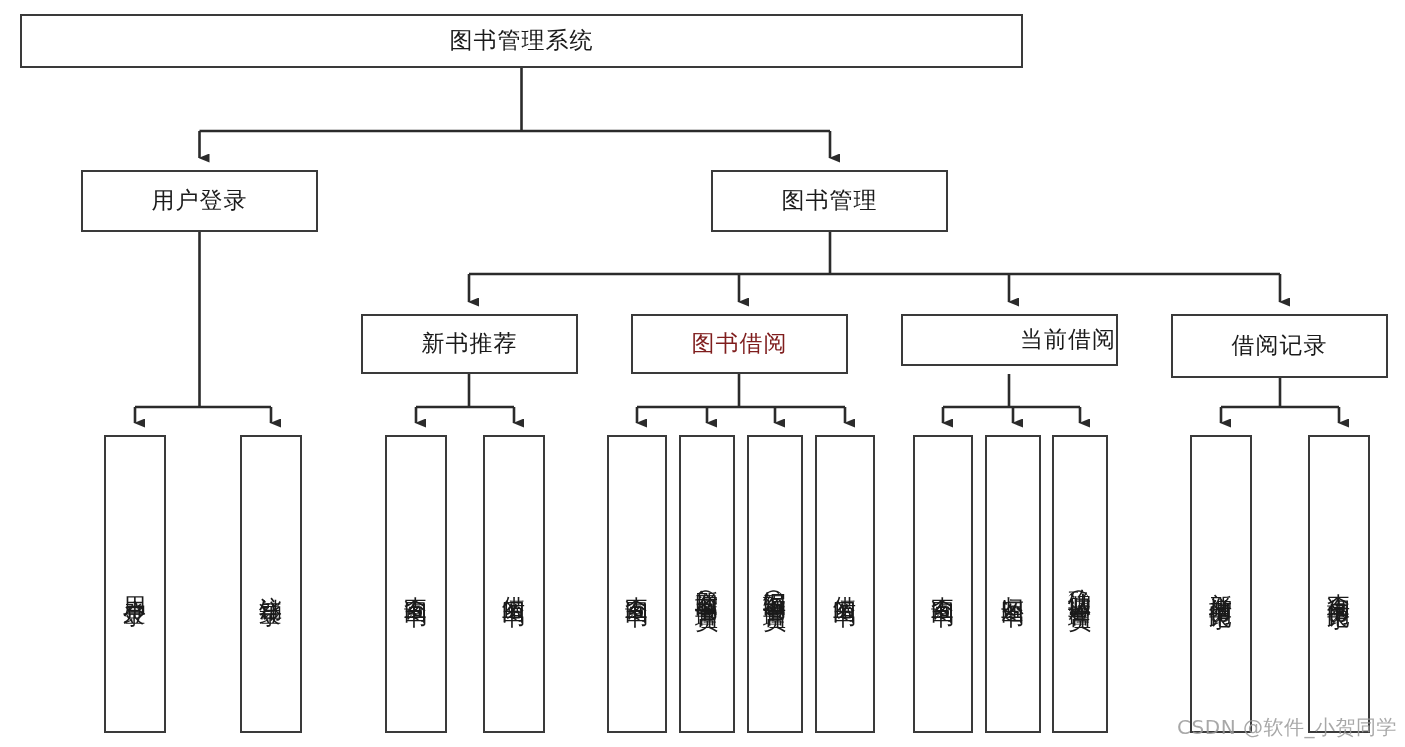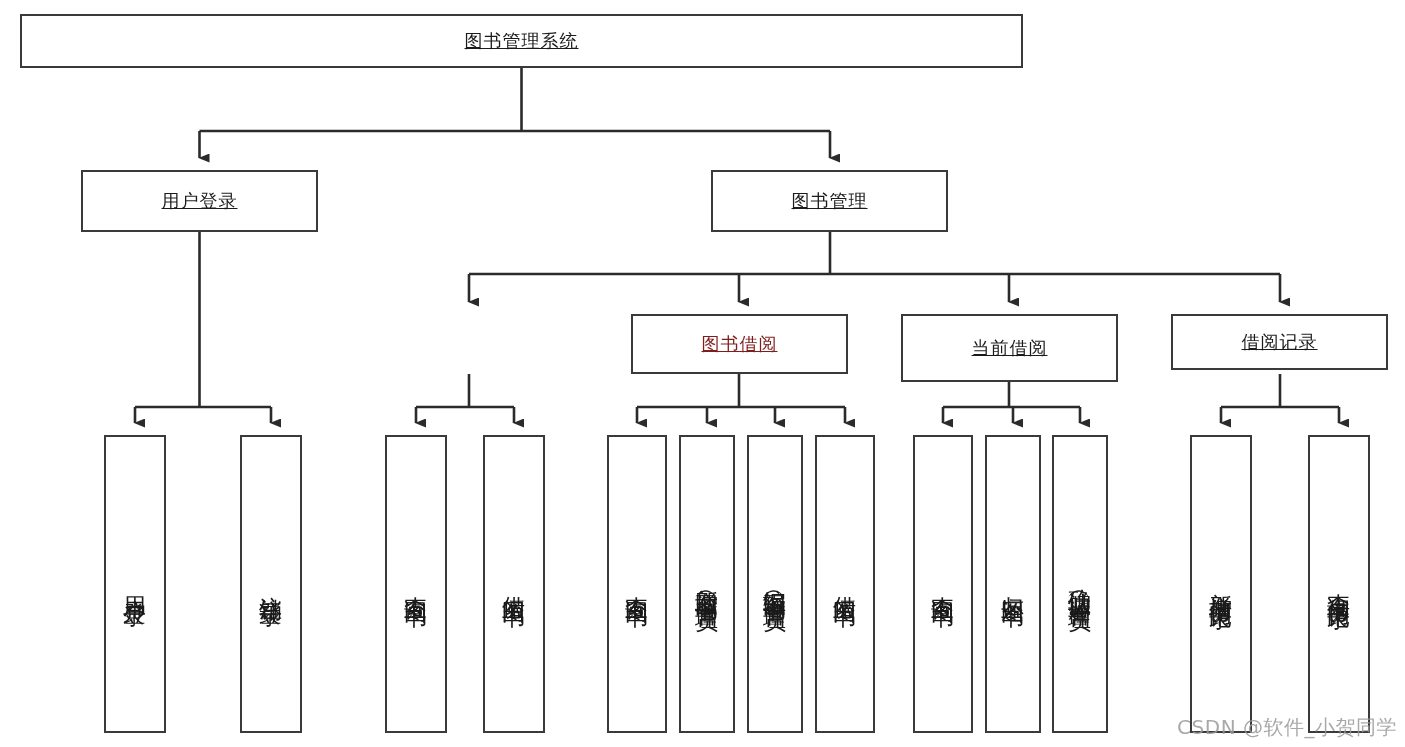--- a/index.html
+++ b/index.html
@@ -30,25 +30,24 @@
     position: absolute;
     box-sizing: border-box;
     background: #ffffff;
     border: 2.5px solid #3a3a3a;
     display: flex;
     align-items: center;
     justify-content: center;
     color: #1a1a1a;
   }
   .node-h .label {
-    font-size: 18px;
+    font-size: 23px;
     line-height: 1.1;
     letter-spacing: 1px;
     white-space: nowrap;
-    text-decoration: underline;
   }
   .node-v {
     align-items: center;
     justify-content: center;
   }
   .node-v .label {
     writing-mode: vertical-rl;
     text-orientation: upright;
     font-size: 23px;
     line-height: 1.22;
@@ -125,27 +124,30 @@
     <span class="label">图书管理系统</span>
   </div>
 
   <div class="node node-h" style="left: 81px; top: 170px; width: 237px; height: 62px; border-color: rgb(58, 58, 58); background: rgb(255, 255, 255); color: rgb(26, 26, 26);">
     <span class="label">用户登录</span>
   </div>
   <div class="node node-h" style="left: 711px; top: 170px; width: 237px; height: 62px; border-color: rgb(58, 58, 58); background: rgb(255, 255, 255); color: rgb(26, 26, 26);">
     <span class="label">图书管理</span>
   </div>
 
+  <div class="node node-h" style="left: 361px; top: 314px; width: 217px; height: 60px; border-color: rgb(58, 58, 58); background: rgb(255, 255, 255); color: rgb(26, 26, 26);">
+    <span class="label">新书推荐</span>
+  </div>
   <div class="node node-h" style="left: 631px; top: 314px; width: 217px; height: 60px; border-color: rgb(58, 58, 58); background: rgb(255, 255, 255); color: #7f1d1d;">
     <span class="label">图书借阅</span>
   </div>
-  <div class="node node-h" style="left: 901px; top: 314px; width: 217px; height: 68px; border-color: rgb(58, 58, 58); background: rgb(255, 255, 255); color: rgb(26, 26, 26);">
+  <div class="node node-h" style="left: 901px; top: 314px; width: 217px; height: 52px; border-color: rgb(58, 58, 58); background: rgb(255, 255, 255); color: rgb(26, 26, 26); justify-content: flex-end;">
     <span class="label">当前借阅</span>
   </div>
-  <div class="node node-h" style="left: 1171px; top: 314px; width: 217px; height: 56px; border-color: rgb(58, 58, 58); background: rgb(255, 255, 255); color: rgb(26, 26, 26);">
+  <div class="node node-h" style="left: 1171px; top: 314px; width: 217px; height: 64px; border-color: rgb(58, 58, 58); background: rgb(255, 255, 255); color: rgb(26, 26, 26);">
     <span class="label">借阅记录</span>
   </div>
 
   <div class="node node-v" style="left: 104px; top: 435px; width: 62px; height: 298px; border-color: rgb(58, 58, 58); background: rgb(255, 255, 255); color: rgb(26, 26, 26);">
     <span class="label">用户登录</span>
   </div>
   <div class="node node-v" style="left: 240px; top: 435px; width: 62px; height: 298px; border-color: rgb(58, 58, 58); background: rgb(255, 255, 255); color: rgb(26, 26, 26);">
     <span class="label">注销登录</span>
   </div>
   <div class="node node-v" style="left: 385px; top: 435px; width: 62px; height: 298px; border-color: rgb(58, 58, 58); background: rgb(255, 255, 255); color: rgb(26, 26, 26);">

